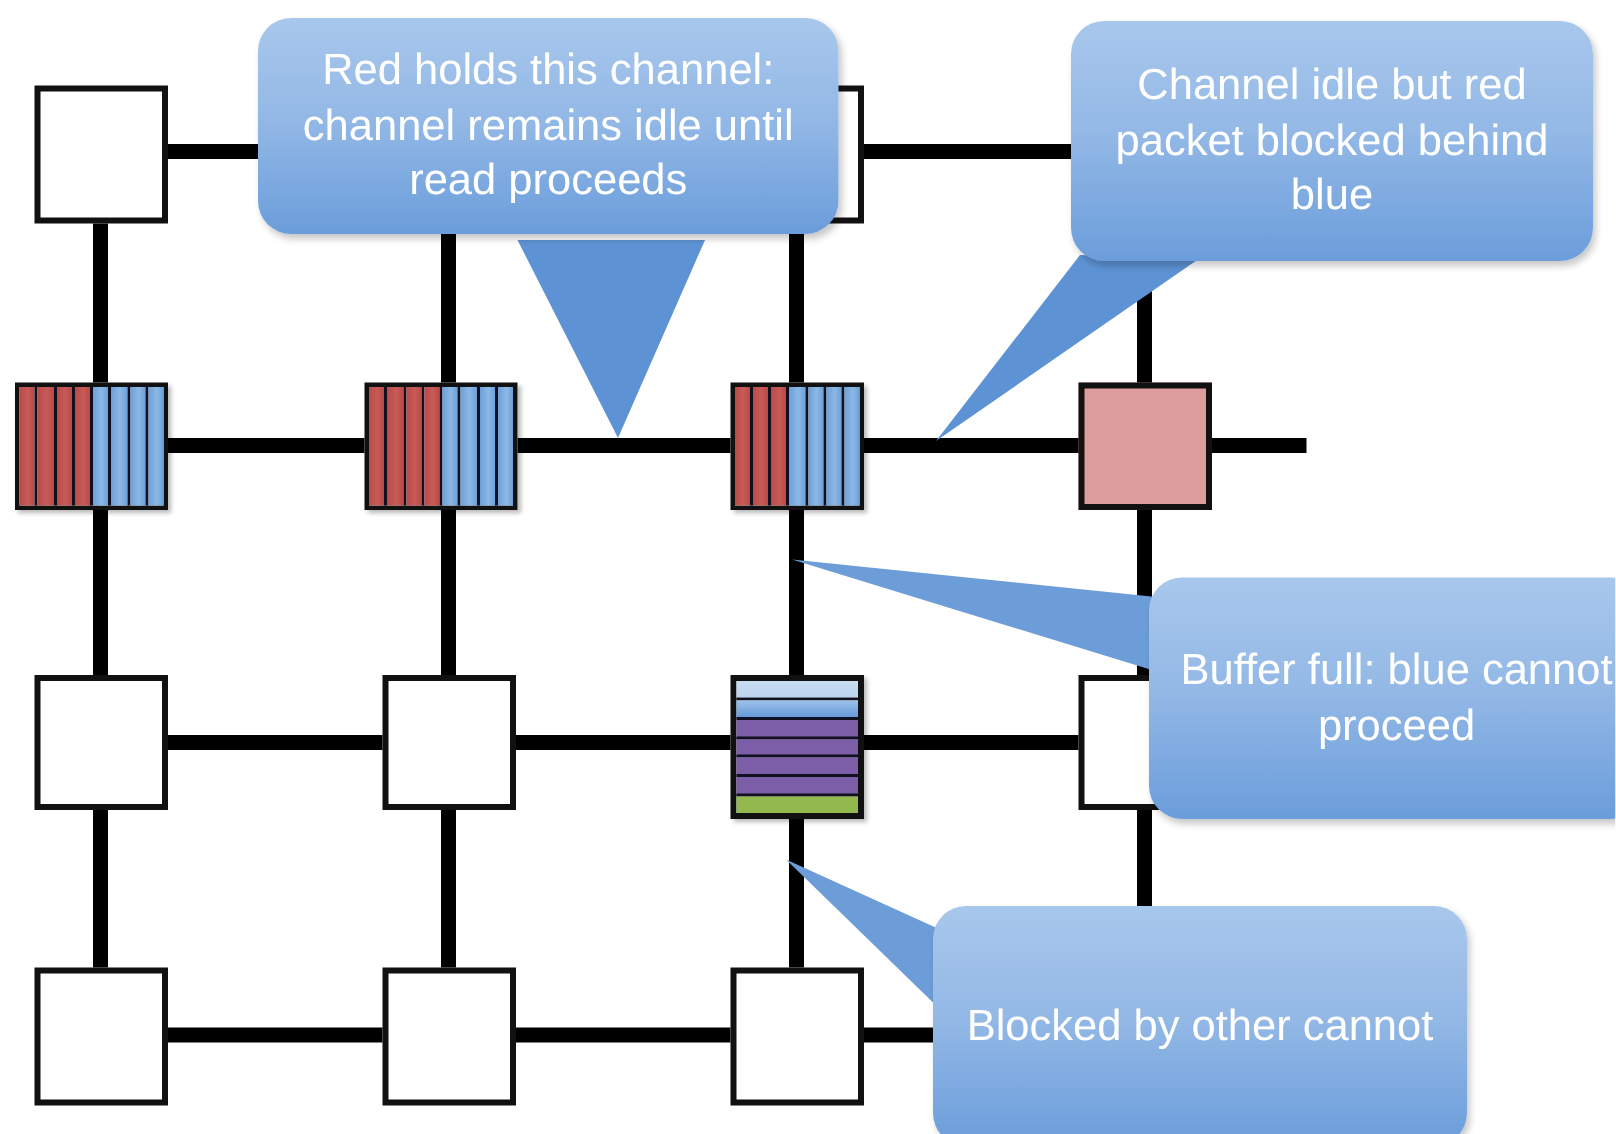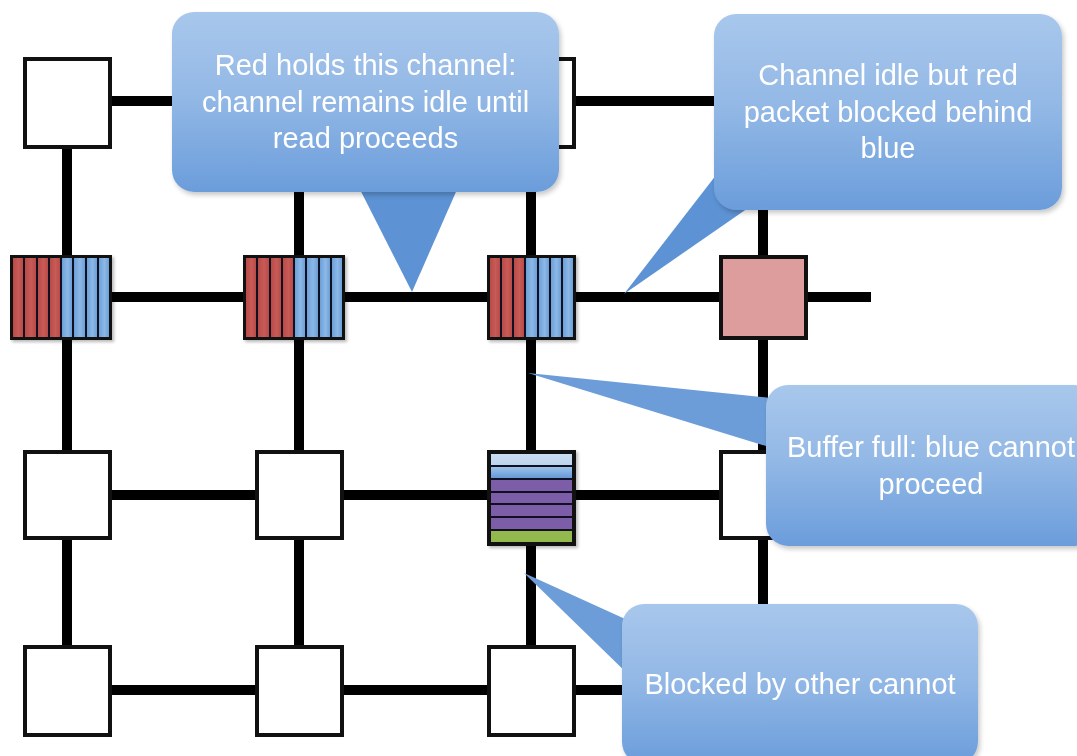--- a/index.html
+++ b/index.html
@@ -208,25 +208,25 @@
       <polygon points="790,400 795,455 528,373" fill="#6d9dd8"></polygon>
     </svg>
   </div>
 
   <div class="tail" style="left:0px; top:0px; width:1077px; height:756px;">
     <svg width="1077" height="756" viewBox="0 0 1077 756">
       <polygon points="645,628 634,680 524,573" fill="#6d9dd8"></polygon>
     </svg>
   </div>
 
-  <div class="callout" style="left:172px; top:12px; width:387px; height:180px;">
+  <div class="callout" style="left:172px; top:12px; width:387px; height:144px;">
     <span>Red holds this channel: channel remains idle until read proceeds</span>
   </div>
 
-  <div class="callout" style="left:714px; top:14px; width:348px; height:196px;">
+  <div class="callout" style="left:714px; top:14px; width:348px; height:160px;">
     <span>Channel idle but red packet blocked behind blue</span>
   </div>
 
   <div class="callout" style="left:766px; top:385px; width:330px; height:161px;">
     <span>Buffer full: blue cannot proceed</span>
   </div>
 
   <div class="callout" style="left:622px; top:604px; width:356px; height:160px;">
     <span>Blocked by other cannot</span>
   </div>

